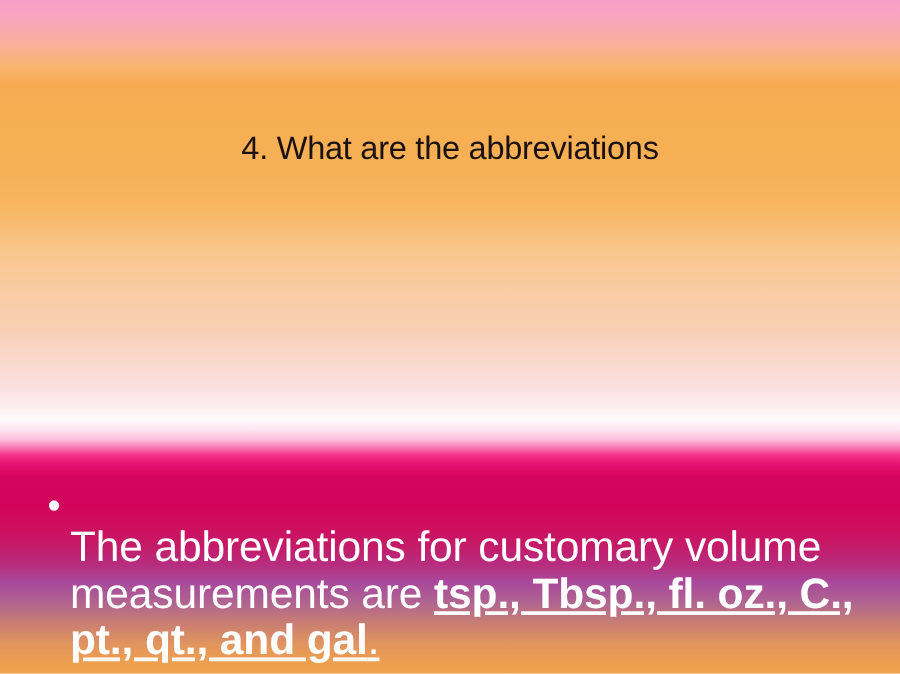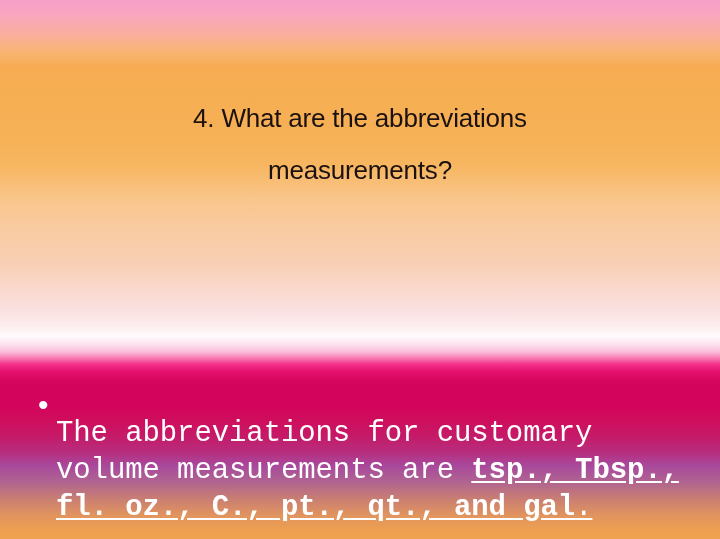--- a/index.html
+++ b/index.html
@@ -87,22 +87,22 @@
     width: 26px;
     font-size: 30px;
     line-height: 38px;
     color: #ffffff;
     text-align: left;
     padding-left: 8px;
     box-sizing: border-box;
   }
   .body-text {
     flex: 1 1 auto;
-    font-family: Liberation Mono, monospace;
-    font-size: 29px;
+    font-family: Liberation Sans, sans-serif;
+    font-size: 34px;
     line-height: 37px;
     color: #ffffff;
     letter-spacing: -0.1px;
   }
   .body-text .emphasis {
     font-weight: bold;
     text-decoration: underline;
     text-underline-offset: 3px;
   }
   .body-text .tail {
@@ -111,21 +111,20 @@
     text-underline-offset: 3px;
   }
 </style>
 </head>
 <body>
 
 <div class="slide">
 
   <div class="title-block">
     <span class="title-line">4. What are the abbreviations</span>
-    <span class="title-line">measurements?</span>
   </div>
 
   <div class="body-block">
     <span class="bullet">•</span>
     <p class="body-text"><span>The abbreviations for customary volume measurements are </span><span class="emphasis">tsp., Tbsp., fl. oz., C., pt., qt., and gal</span><span class="tail">.</span></p>
   </div>
 
 </div>
 
 </body></html>

